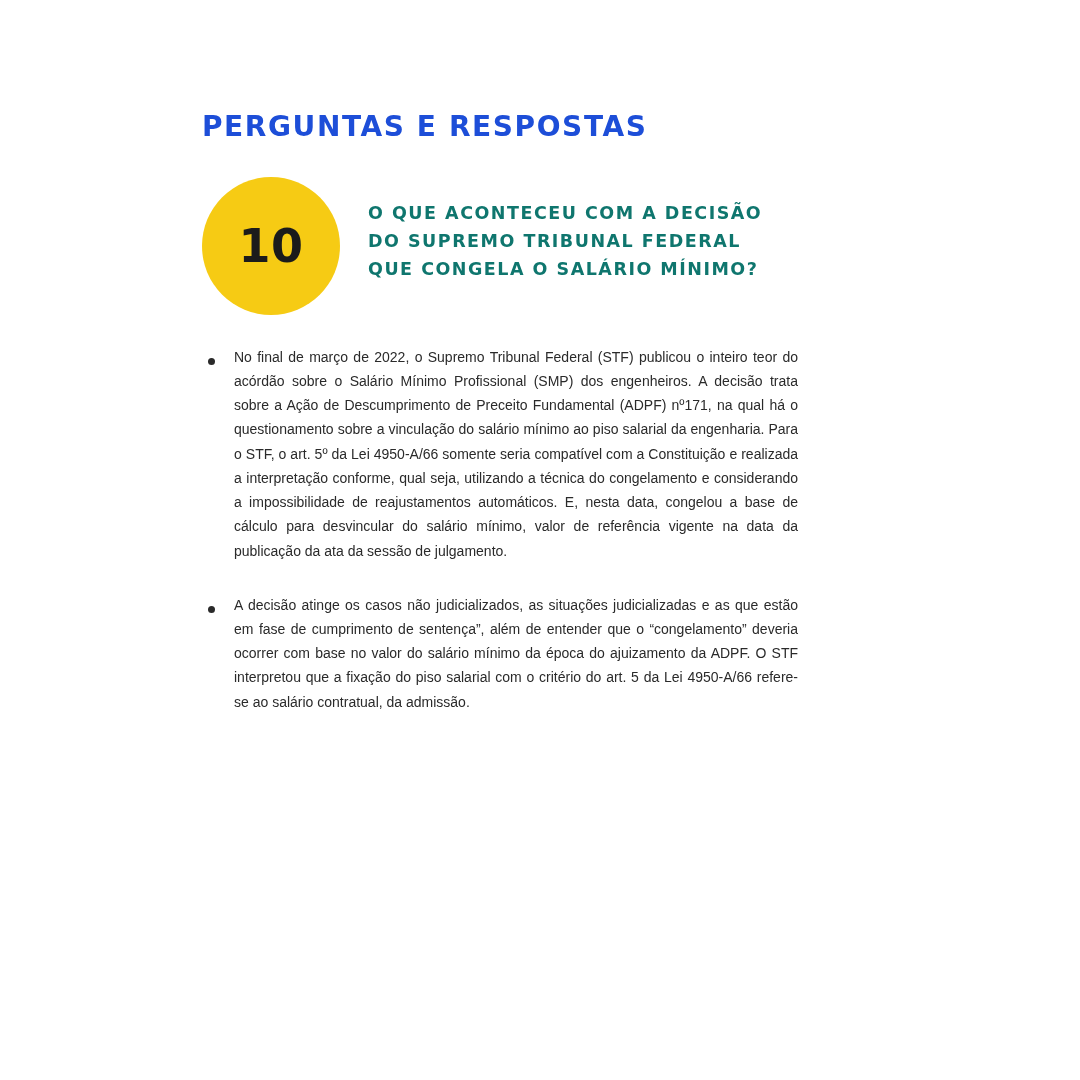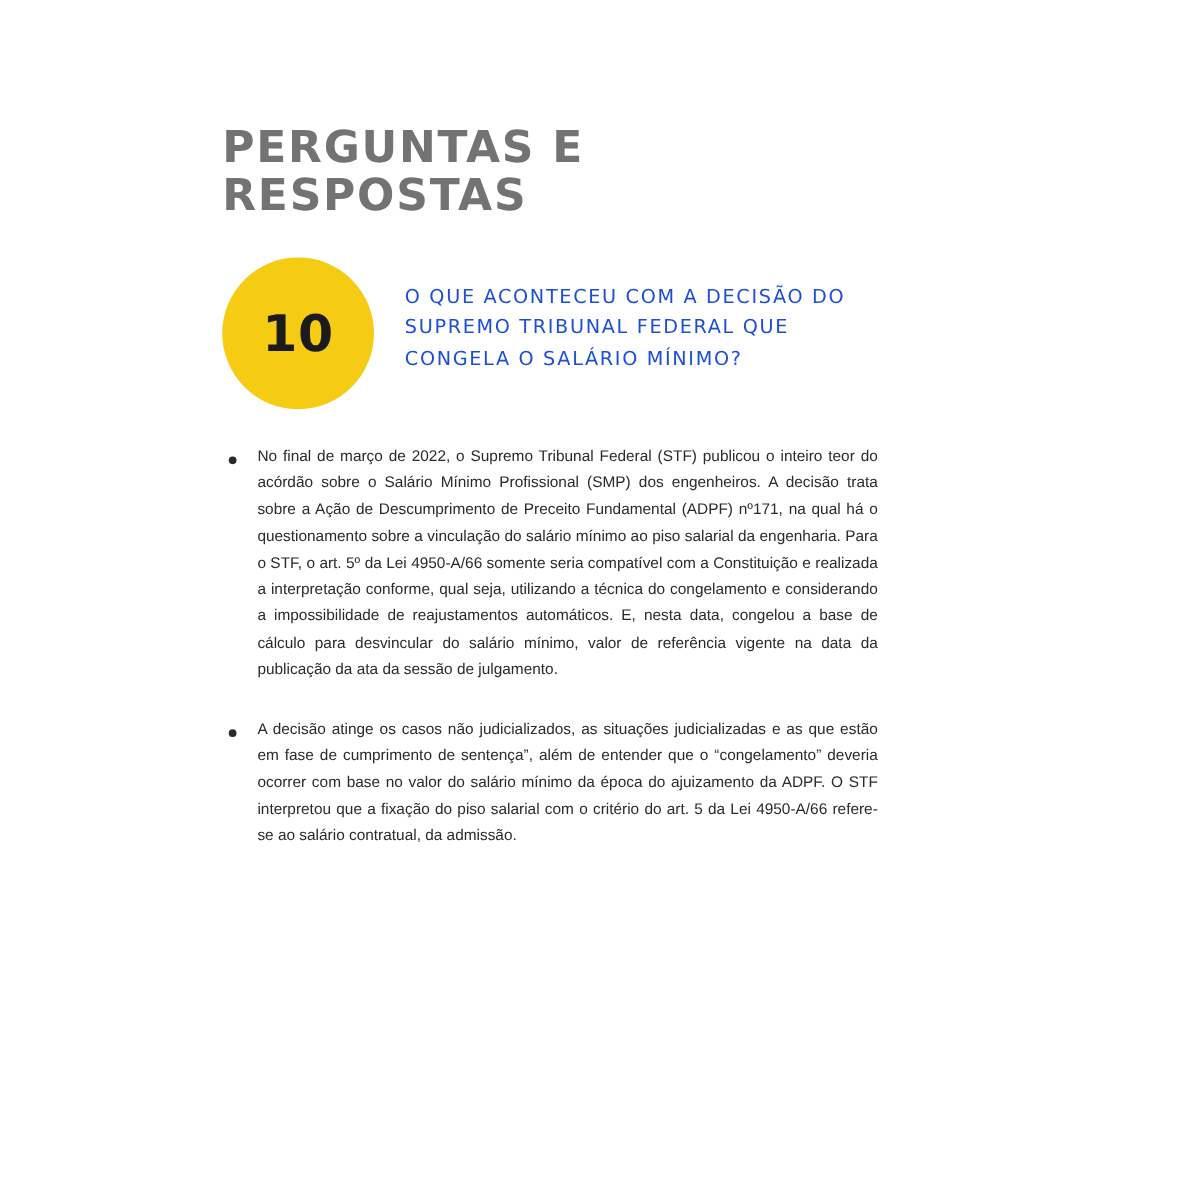--- a/index.html
+++ b/index.html
@@ -18,24 +18,24 @@
   .page {
     position: relative;
     width: 1080px;
     height: 1080px;
     box-sizing: border-box;
     padding: 112px 282px 0 202px;
   }
 
   .page-title {
     font-family: "DejaVu Sans", sans-serif;
-    font-size: 40px;
+    font-size: 28px;
     font-weight: 700;
     letter-spacing: 1.6px;
-    color: #737373;
+    color: #1d4ed8;
     margin: 0 0 34px 0;
     line-height: 1.1;
     text-transform: uppercase;
   }
 
   .question-head {
     display: flex;
     align-items: flex-start;
     gap: 28px;
     margin-bottom: 30px;
@@ -58,24 +58,24 @@
     font-weight: 700;
     color: #1b1b1b;
     letter-spacing: 0.5px;
     line-height: 1;
   }
 
   .question-text {
     padding-top: 22px;
     font-family: "DejaVu Sans", sans-serif;
     font-size: 17.5px;
-    font-weight: 400;
+    font-weight: 700;
     line-height: 1.62;
     letter-spacing: 1.5px;
-    color: #1d4ed8;
+    color: #0f766e;
     text-transform: uppercase;
     max-width: 420px;
   }
 
   .body-list {
     list-style: none;
     margin: 0;
     padding: 0;
   }
 

